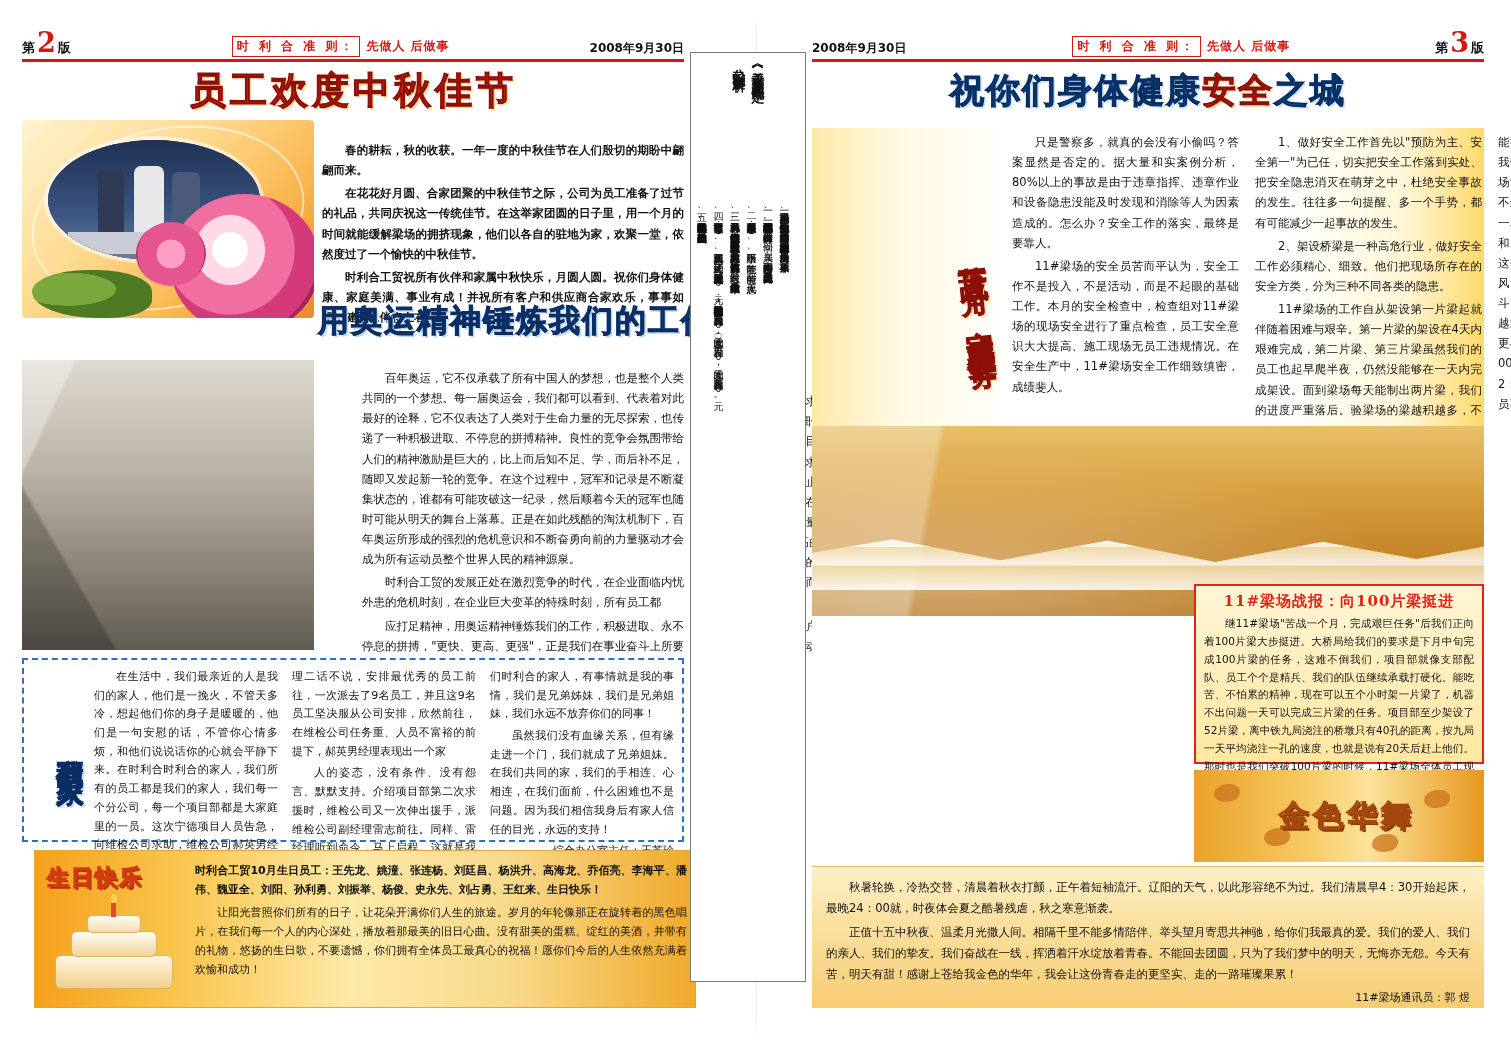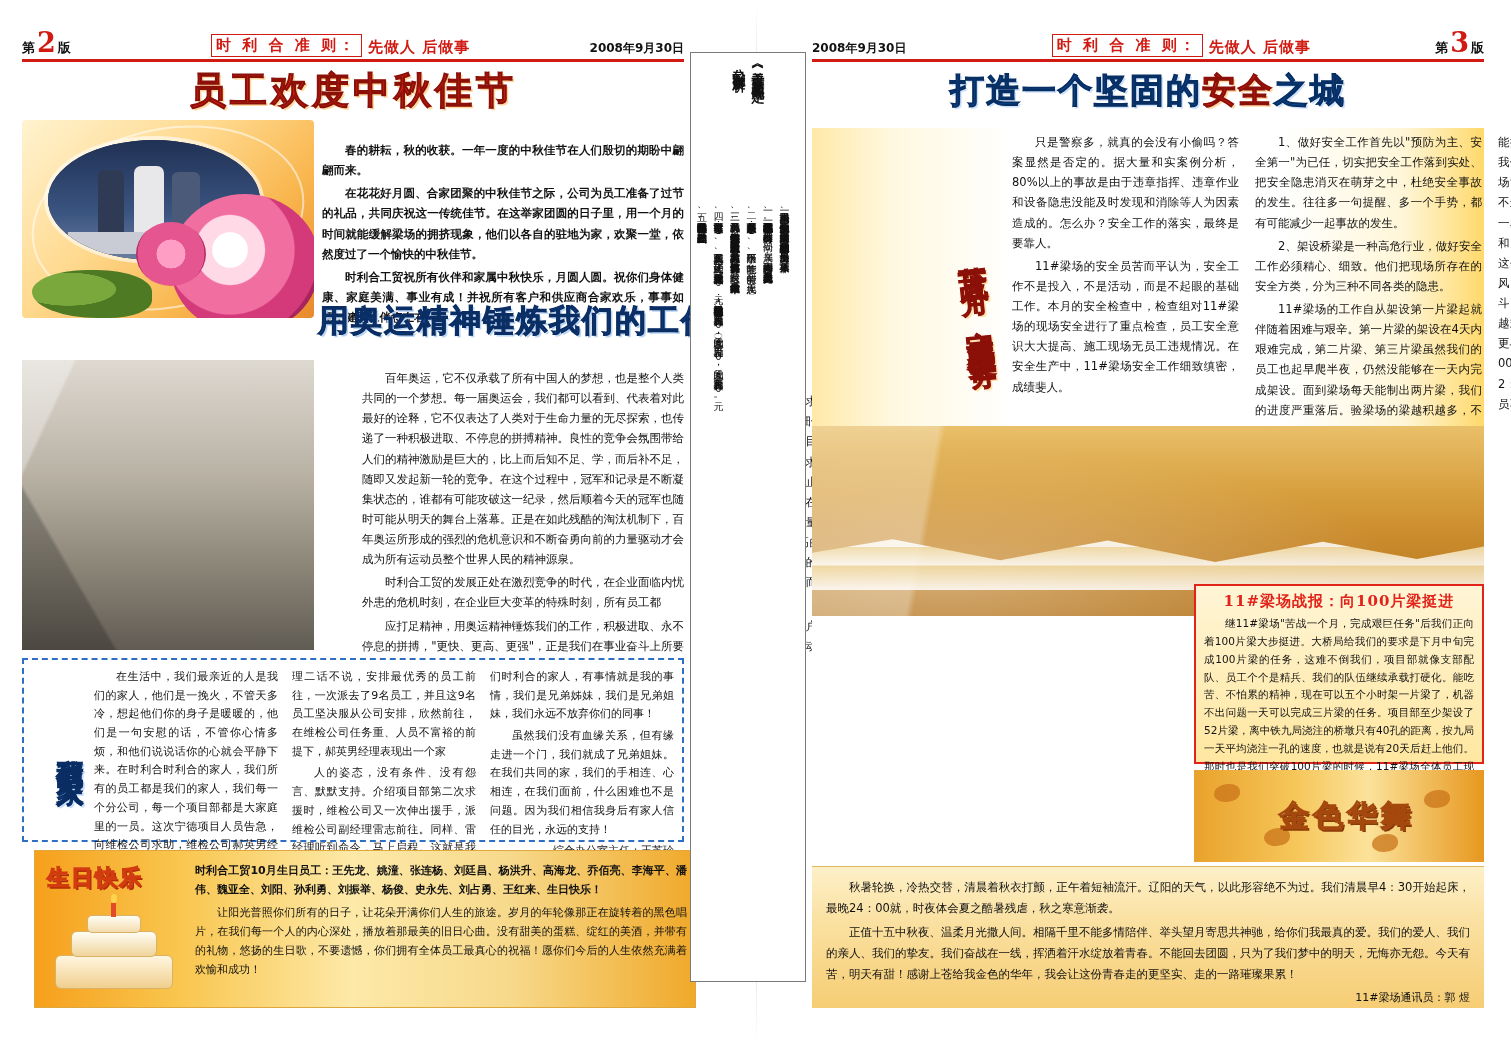--- a/index.html
+++ b/index.html
@@ -25,21 +25,21 @@
     display:flex; align-items:flex-end; justify-content:space-between;
     border-bottom:3px solid #d01a12; padding-bottom:2px; height:34px;
   }
   .page-no { display:flex; align-items:baseline; font-weight:bold; }
   .page-no .zi { font-size:13px; color:#111; }
   .page-no .num {
     font-size:27px; color:#d01a12; font-weight:bold; line-height:0.8;
     margin:0 2px; font-family:"DejaVu Serif","Liberation Serif",serif;
   }
   .page-no .ban { font-size:13px; color:#111; }
-  .motto { display:flex; align-items:flex-end; font-size:15px;padding-left:21px; }
+  .motto { display:flex; align-items:center; font-size:12px;padding-left:21px; }
   .motto .box {
     border:1px solid #d01a12; color:#d01a12; padding:1px 4px; margin-right:6px;
     letter-spacing:3px; font-weight:bold;
   }
   .motto .txt { color:#d01a12; letter-spacing:1px; font-weight:bold; }
   .dateline { font-size:12px; color:#111; font-weight:bold; }
 
   
   .hl1 {
     margin-top:4px; text-align:center; font-size:37px; font-weight:bold;
@@ -396,21 +396,21 @@
         <span class="txt">先做人 后做事</span>
       </div>
       <div class="page-no">
         <span class="zi">第</span>
         <span class="num">3</span>
         <span class="ban">版</span>
       </div>
     </div>
 
     <div class="hl3">
-      <span>打造一个坚固的</span><span class="red">安全</span><span>之城</span>
+      <span>祝你们身体健康</span><span class="red">安全</span><span>之城</span>
     </div>
 
     <div class="r-body"></div>
     <div class="desert"></div>
     <div class="wave"></div>
 
     <div class="vert-slogan">苦战一个月，完成艰巨任务</div>
 
     <div class="r-cols">
       <p>只是警察多，就真的会没有小偷吗？答案显然是否定的。据大量和实案例分析，80%以上的事故是由于违章指挥、违章作业和设备隐患没能及时发现和消除等人为因素造成的。怎么办？安全工作的落实，最终是要靠人。</p>

